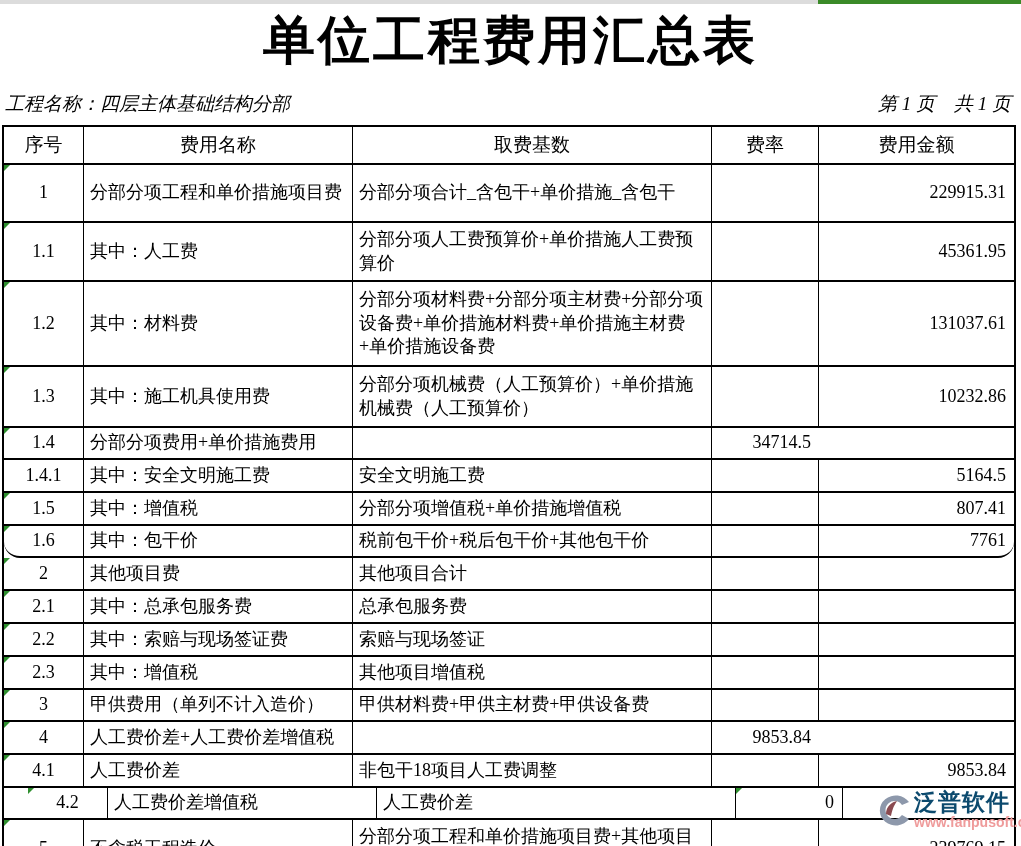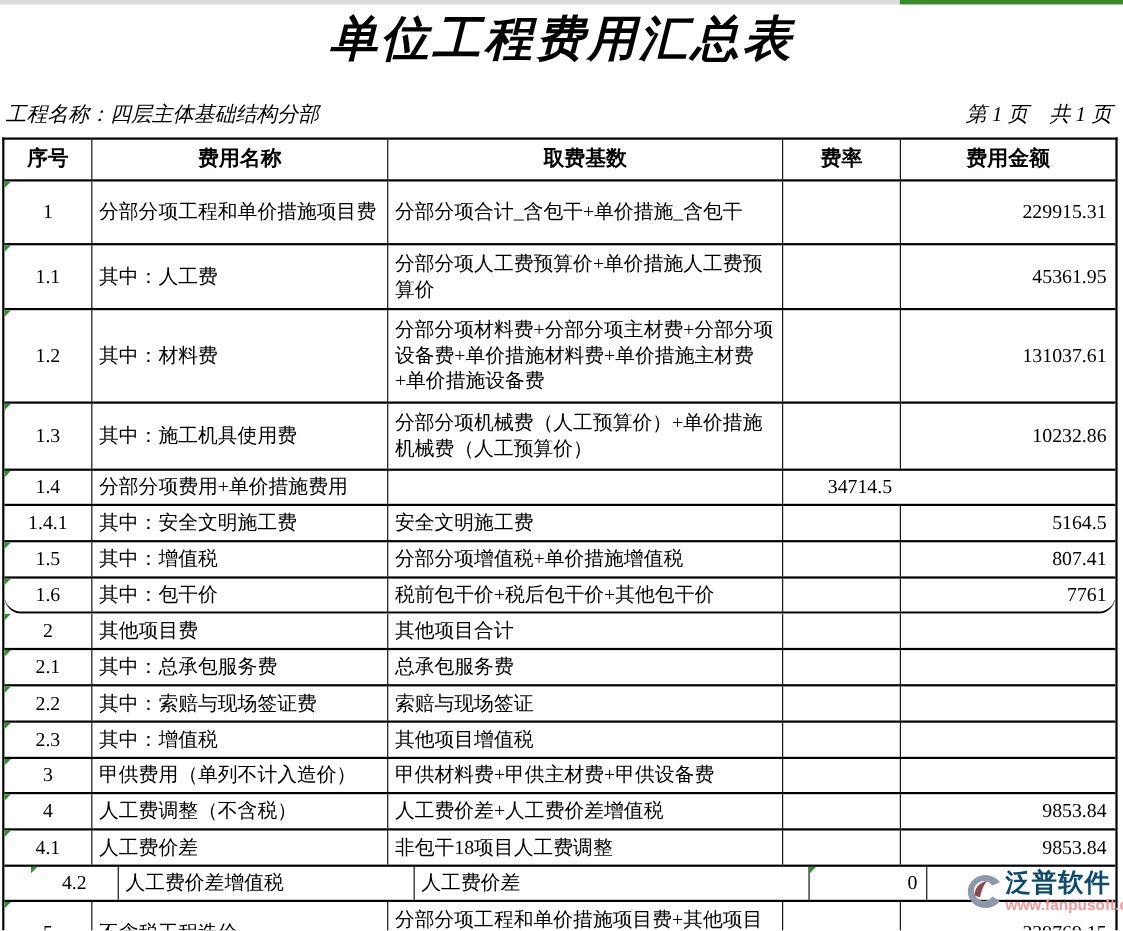--- a/index.html
+++ b/index.html
@@ -6,33 +6,33 @@
   .page{position:relative;width:1021px;height:846px;background:#ffffff;overflow:hidden;
         font-family:"Liberation Serif","DejaVu Serif",serif;color:#000;}
 
   
   .topstrip{position:absolute;top:0;left:0;width:1021px;height:4px;background:#dcdcdc;}
   .topstrip .greenseg{position:absolute;top:0;right:0;width:203px;height:4px;background:#3a8a28;}
 
   
   .title{position:absolute;top:6px;left:0;width:100%;text-align:center;
          font-family:"Liberation Sans","DejaVu Sans",sans-serif;font-weight:900;
-         font-size:44px;letter-spacing:3px;font-style:italic;}
+         font-size:52px;letter-spacing:3px;}
   .inforow{position:absolute;top:91px;left:5px;width:1006px;display:flex;
            justify-content:space-between;font-size:19px;white-space:pre;font-style:italic;}
 
   
   .tbl{position:absolute;left:2px;top:125px;width:1014px;box-sizing:border-box;
        border:2px solid #000;border-bottom:none;background:#fff;}
   .trow{display:grid;grid-template-columns:80px 269px 359px 107px 195px;
         border-bottom:2px solid #000;}
   .cell{position:relative;display:flex;align-items:center;box-sizing:border-box;
         border-right:1px solid #000;font-size:18px;line-height:1.32;overflow:hidden;}
   .cell:last-child{border-right:none;}
-  .hcell{justify-content:center;font-size:19px;font-weight:bold;}
+  .hcell{justify-content:center;font-size:19px;}
   .c-no{justify-content:center;}
   .c-name,.c-base{padding:1px 4px 1px 6px;}
   .c-rate{justify-content:flex-end;padding-right:8px;}
   .c-amt{justify-content:flex-end;padding-right:8px;}
   .amt-text{position:relative;z-index:10;}
   .corner{position:absolute;top:0;left:0;width:0;height:0;
           border-top:6px solid #2f8f2f;border-right:6px solid transparent;}
 
   
   .watermark{position:absolute;left:876px;top:790px;width:142px;height:50px;z-index:5;
@@ -297,23 +297,20 @@
           </div>
           <div class="cell c-amt">
             <span class="amt-text"></span>
           </div>
         </div>
         <div class="trow" style="height: 31px;">
           <div class="cell c-no">
             <span class="corner"></span>
             <span>4</span>
           </div>
-          <div class="cell c-name">
-            <span>人工费调整（不含税）</span>
-          </div>
           <div class="cell c-base">
             <span>人工费价差+人工费价差增值税</span>
           </div>
           <div class="cell c-rate">
             <span></span>
           </div>
           <div class="cell c-amt">
             <span class="amt-text">9853.84</span>
           </div>
         </div>

